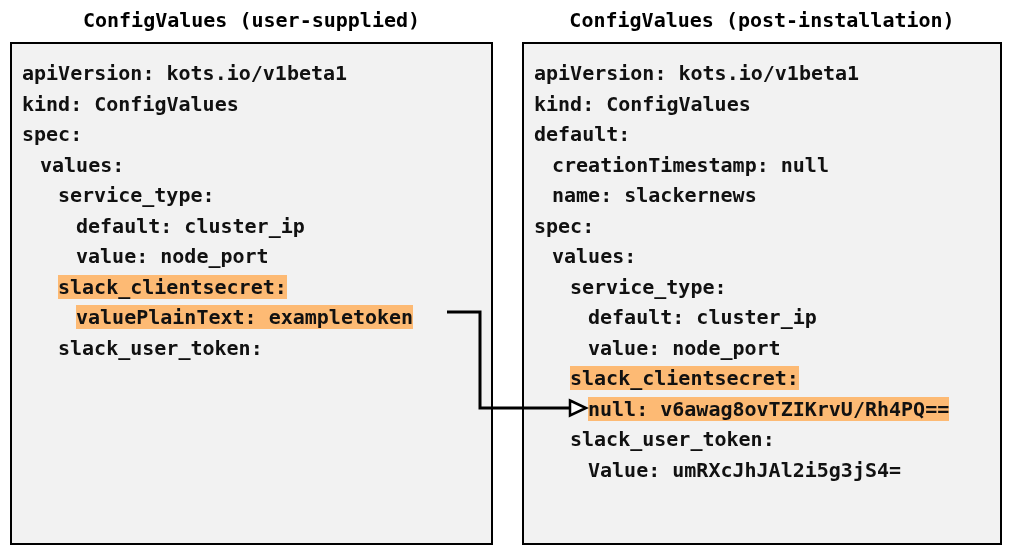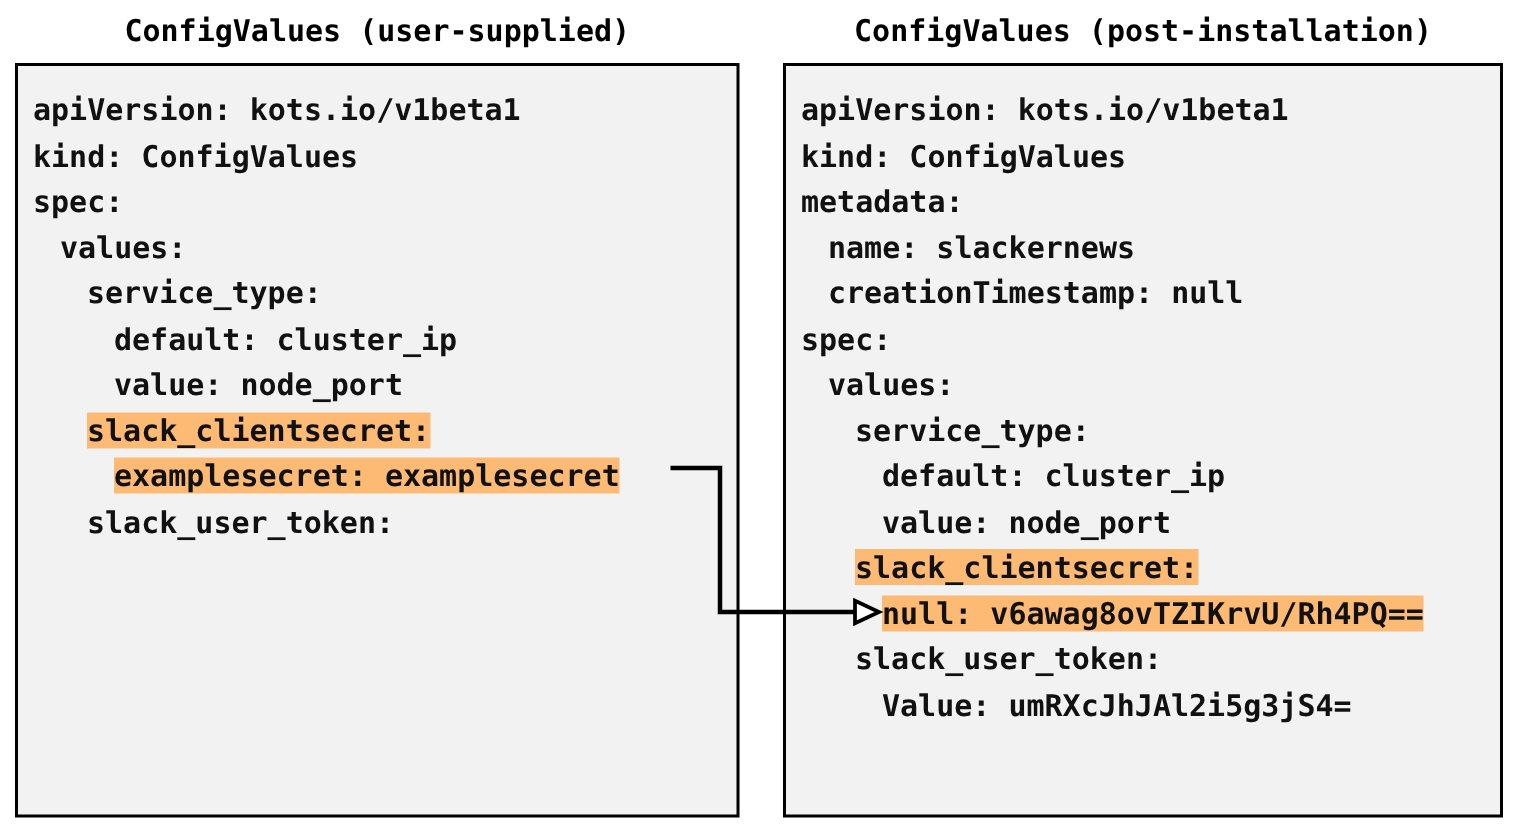--- a/index.html
+++ b/index.html
@@ -92,34 +92,34 @@
   <div class="code-box" style="left:10px; top:42px; width:483px; height:503px;">
     <div class="code-lines" style="padding:14px 0 0 10px;">
         <div class="code-line"><span class="seg" style="display: inline-block; width: 0px;"></span><span class="seg">apiVersion: kots.io/v1beta1</span></div>
         <div class="code-line"><span class="seg" style="display: inline-block; width: 0px;"></span><span class="seg">kind: ConfigValues</span></div>
         <div class="code-line"><span class="seg" style="display: inline-block; width: 0px;"></span><span class="seg">spec:</span></div>
         <div class="code-line"><span class="seg" style="display: inline-block; width: 18px;"></span><span class="seg">values:</span></div>
         <div class="code-line"><span class="seg" style="display: inline-block; width: 36px;"></span><span class="seg">service_type:</span></div>
         <div class="code-line"><span class="seg" style="display: inline-block; width: 54px;"></span><span class="seg">default: cluster_ip</span></div>
         <div class="code-line"><span class="seg" style="display: inline-block; width: 54px;"></span><span class="seg">value: node_port</span></div>
         <div class="code-line"><span class="seg" style="display: inline-block; width: 36px;"></span><span class="seg hl">slack_clientsecret:</span></div>
-        <div class="code-line"><span class="seg" style="display: inline-block; width: 54px;"></span><span class="seg hl">examplesecret: examplesecret</span></div>
+        <div class="code-line"><span class="seg" style="display: inline-block; width: 54px;"></span><span class="seg hl">valuePlainText: exampletoken</span></div>
         <div class="code-line"><span class="seg" style="display: inline-block; width: 36px;"></span><span class="seg">slack_user_token:</span></div>
       </div>
   </div>
 
   <div class="panel-title" style="left:522px; top:8px; width:480px;">ConfigValues (post-installation)</div>
 
   <div class="code-box" style="left:522px; top:42px; width:480px; height:503px;">
     <div class="code-lines" style="padding:14px 0 0 10px;">
         <div class="code-line"><span class="seg" style="display: inline-block; width: 0px;"></span><span class="seg">apiVersion: kots.io/v1beta1</span></div>
         <div class="code-line"><span class="seg" style="display: inline-block; width: 0px;"></span><span class="seg">kind: ConfigValues</span></div>
-        <div class="code-line"><span class="seg" style="display: inline-block; width: 0px;"></span><span class="seg">metadata:</span></div>
+        <div class="code-line"><span class="seg" style="display: inline-block; width: 0px;"></span><span class="seg">default:</span></div>
+        <div class="code-line"><span class="seg" style="display: inline-block; width: 18px;"></span><span class="seg">creationTimestamp: null</span></div>
         <div class="code-line"><span class="seg" style="display: inline-block; width: 18px;"></span><span class="seg">name: slackernews</span></div>
-        <div class="code-line"><span class="seg" style="display: inline-block; width: 18px;"></span><span class="seg">creationTimestamp: null</span></div>
         <div class="code-line"><span class="seg" style="display: inline-block; width: 0px;"></span><span class="seg">spec:</span></div>
         <div class="code-line"><span class="seg" style="display: inline-block; width: 18px;"></span><span class="seg">values:</span></div>
         <div class="code-line"><span class="seg" style="display: inline-block; width: 36px;"></span><span class="seg">service_type:</span></div>
         <div class="code-line"><span class="seg" style="display: inline-block; width: 54px;"></span><span class="seg">default: cluster_ip</span></div>
         <div class="code-line"><span class="seg" style="display: inline-block; width: 54px;"></span><span class="seg">value: node_port</span></div>
         <div class="code-line"><span class="seg" style="display: inline-block; width: 36px;"></span><span class="seg hl">slack_clientsecret:</span></div>
         <div class="code-line"><span class="seg" style="display: inline-block; width: 54px;"></span><span class="seg hl">null: v6awag8ovTZIKrvU/Rh4PQ==</span></div>
         <div class="code-line"><span class="seg" style="display: inline-block; width: 36px;"></span><span class="seg">slack_user_token:</span></div>
         <div class="code-line"><span class="seg" style="display: inline-block; width: 54px;"></span><span class="seg">Value: umRXcJhJAl2i5g3jS4=</span></div>
       </div>

